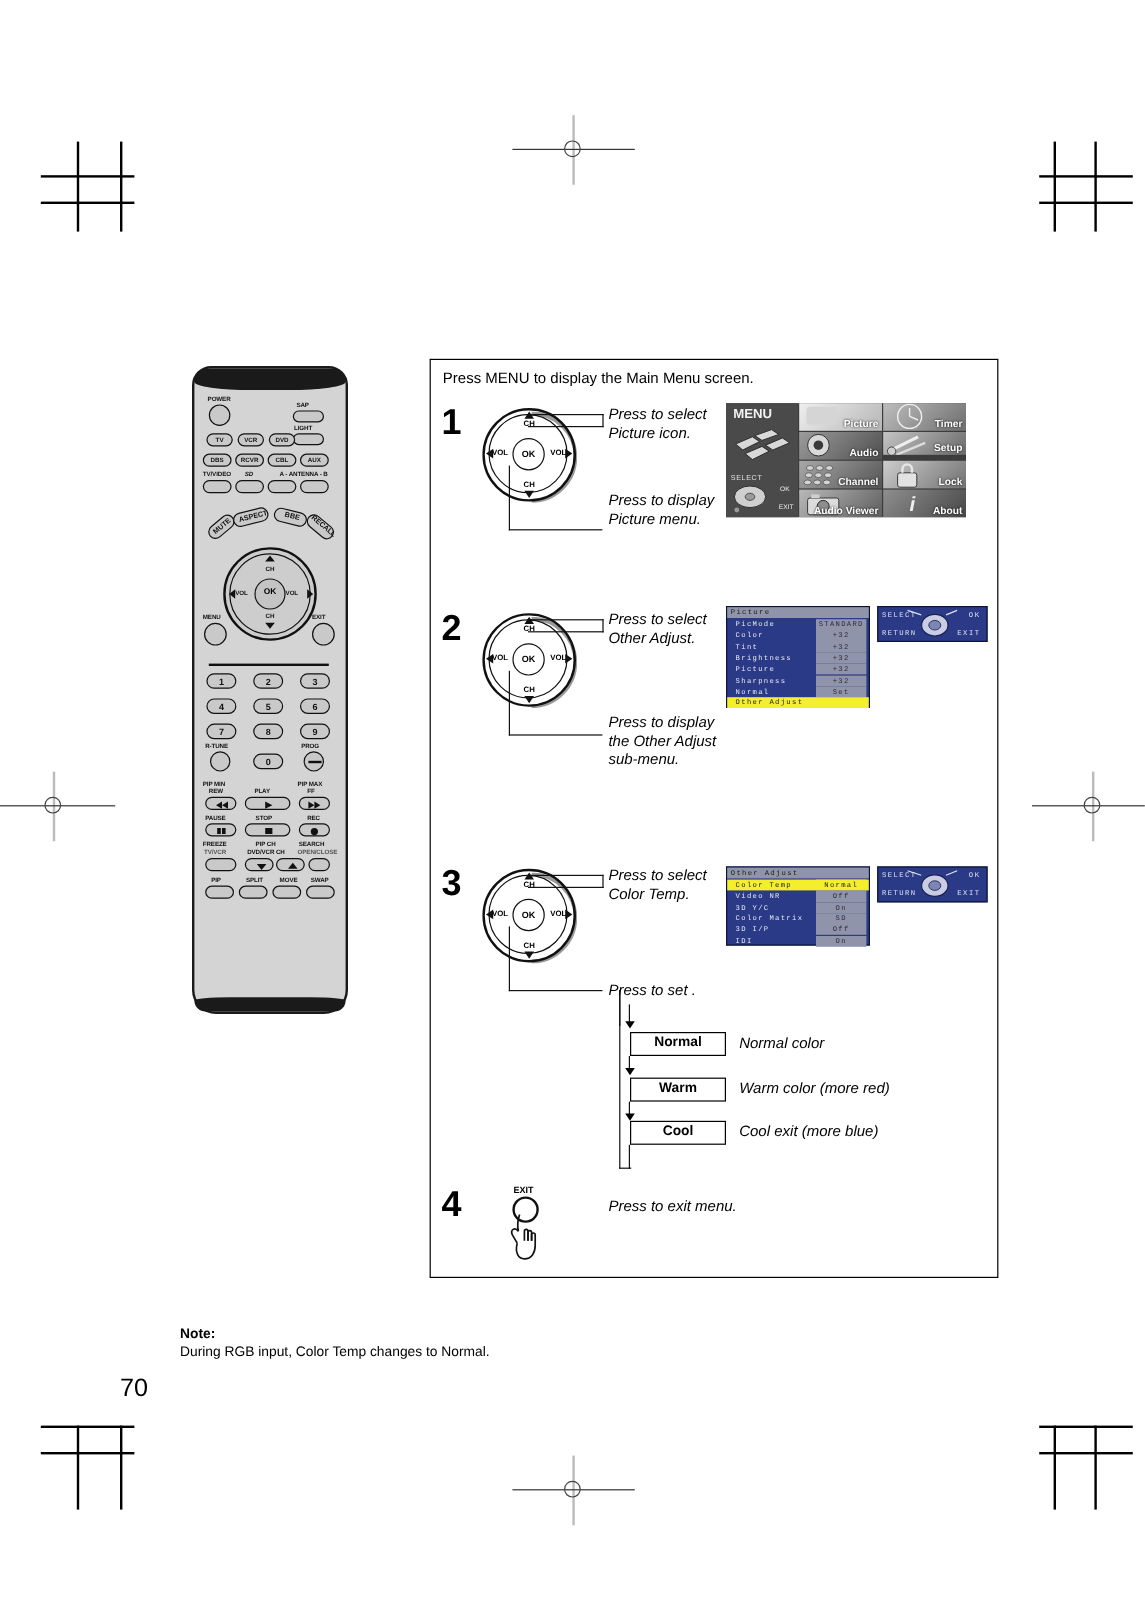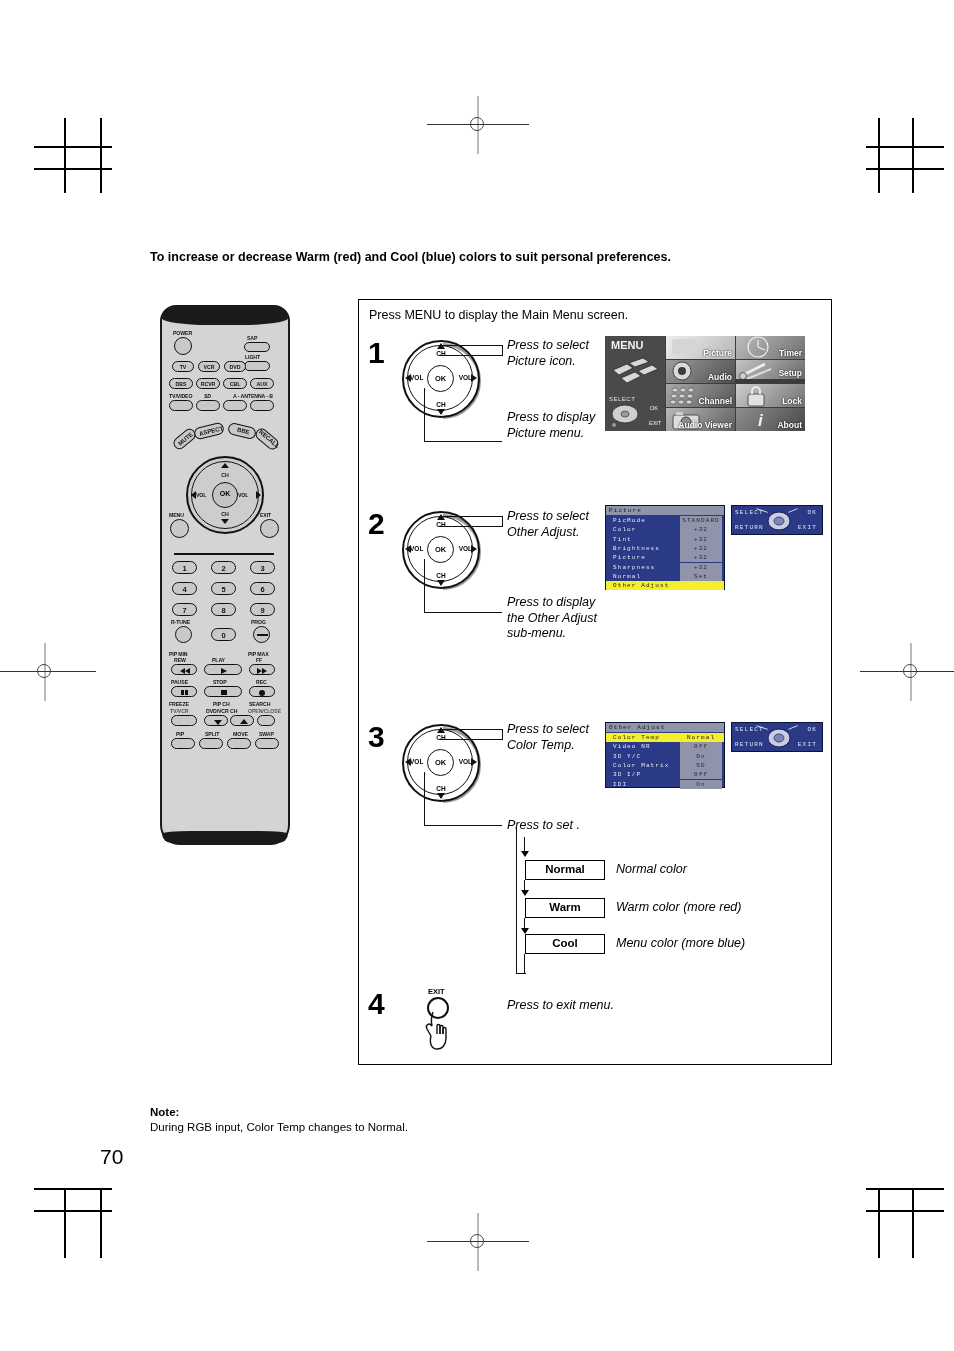--- a/index.html
+++ b/index.html
@@ -134,21 +134,20 @@
     <div class="v"></div>
       <div class="h"></div>
       <div class="c"></div>
   </div>
   <div class="reg" style="left:896px;top:657px;">
     <div class="v"></div>
       <div class="h"></div>
       <div class="c"></div>
   </div>
 
-  <div class="subtitle">To increase or decrease Warm (red) and Cool (blue) colors to suit personal preferences.</div>
 
   <div class="remote">
     <div class="body"></div>
     <div class="topcap"></div>
     <div class="botcap"></div>
 
     <div class="lbl" style="left:13px;top:25px;">POWER</div>
     <div class="btn round" style="left:14px;top:32px;width:18px;height:18px;"></div>
     <div class="lbl" style="left:87px;top:30px;">SAP</div>
     <div class="btn" style="left:84px;top:37px;width:26px;height:10px;"></div>
@@ -600,21 +599,21 @@
         <span>Warm</span>
       </div>
       <div class="calltext" style="left:257px;top:600px;">Warm color (more red)</div>
 
       <div class="leader" style="left:165px;top:618px;width:1.3px;height:12px;"></div>
       <div class="arrow-d" style="left:162px;top:628px;"></div>
 
       <div class="fbox" style="left:166px;top:634px;width:80px;height:20px;">
         <span>Cool</span>
       </div>
-      <div class="calltext" style="left:257px;top:636px;">Menu color (more blue)</div>
+      <div class="calltext" style="left:257px;top:636px;">Cool exit (more blue)</div>
 
       <div class="leader" style="left:165px;top:654px;width:1.3px;height:20px;"></div>
       <div class="leader" style="left:157px;top:673px;width:10px;height:1.3px;"></div>
       <div class="leader" style="left:157px;top:525px;width:1.3px;height:149px;"></div>
     </div>
 
     <div class="stepnum" style="left:9px;top:687px;">4</div>
     <div class="exitlbl" style="left:69px;top:687px;">EXIT</div>
     <div class="exitbtn" style="left:68px;top:697px;"></div>
     <svg width="36" height="46" style="position:absolute;left:60px;top:706px;">

